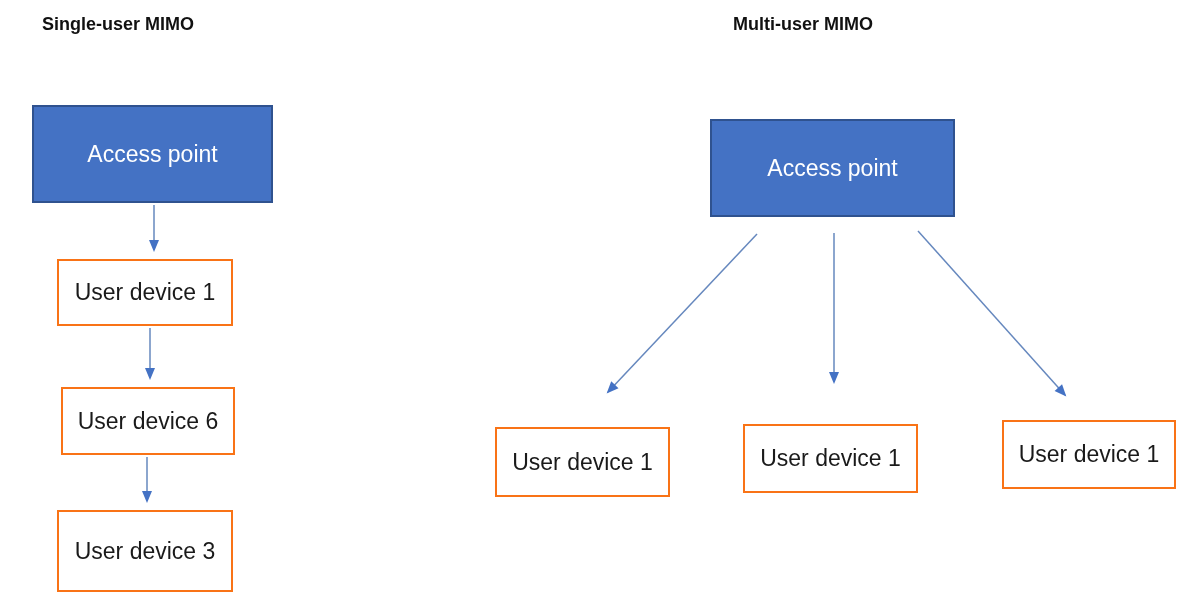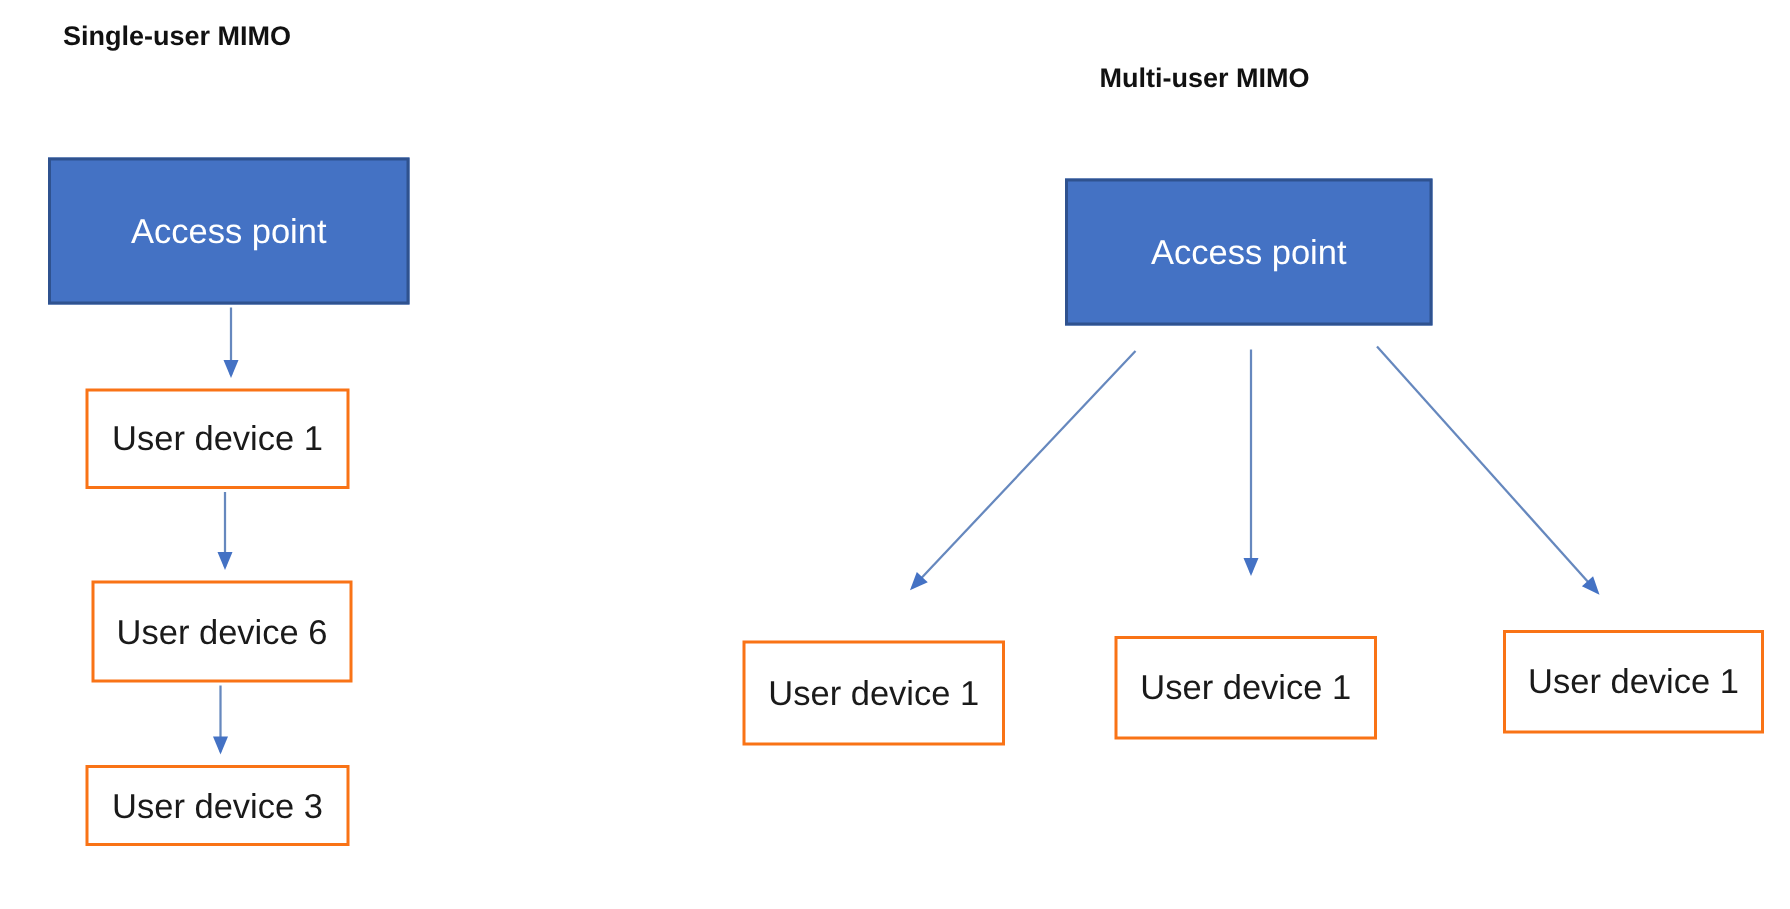--- a/index.html
+++ b/index.html
@@ -79,25 +79,25 @@
   </div>
 
   <div class="node user-device" style="left:57px; top:259px; width:176px; height:67px;">
     <span>User device 1</span>
   </div>
 
   <div class="node user-device" style="left:61px; top:387px; width:174px; height:68px;">
     <span>User device 6</span>
   </div>
 
-  <div class="node user-device" style="left:57px; top:510px; width:176px; height:54px;">
+  <div class="node user-device" style="left:57px; top:510px; width:176px; height:82px;">
     <span>User device 3</span>
   </div>
 
-  <div class="diagram-title" style="left:733px; top:14px;margin-top:28px;">Multi-user MIMO</div>
+  <div class="diagram-title" style="left:733px; top:14px;">Multi-user MIMO</div>
 
   <div class="node access-point" style="left:710px; top:119px; width:245px; height:98px;">
     <span>Access point</span>
   </div>
 
   <div class="node user-device" style="left:495px; top:427px; width:175px; height:70px;">
     <span>User device 1</span>
   </div>
 
   <div class="node user-device" style="left:743px; top:424px; width:175px; height:69px;">

